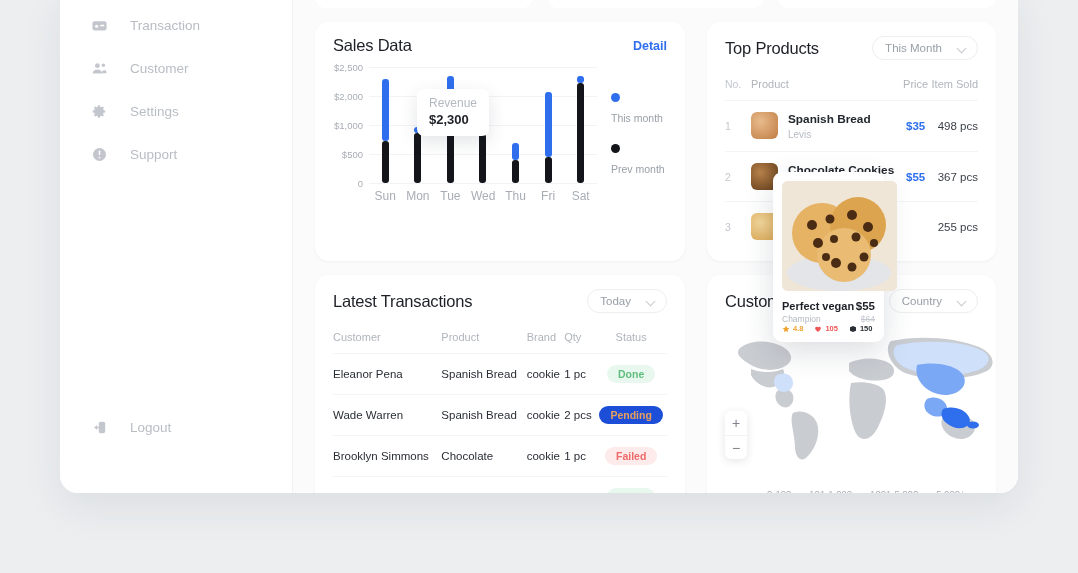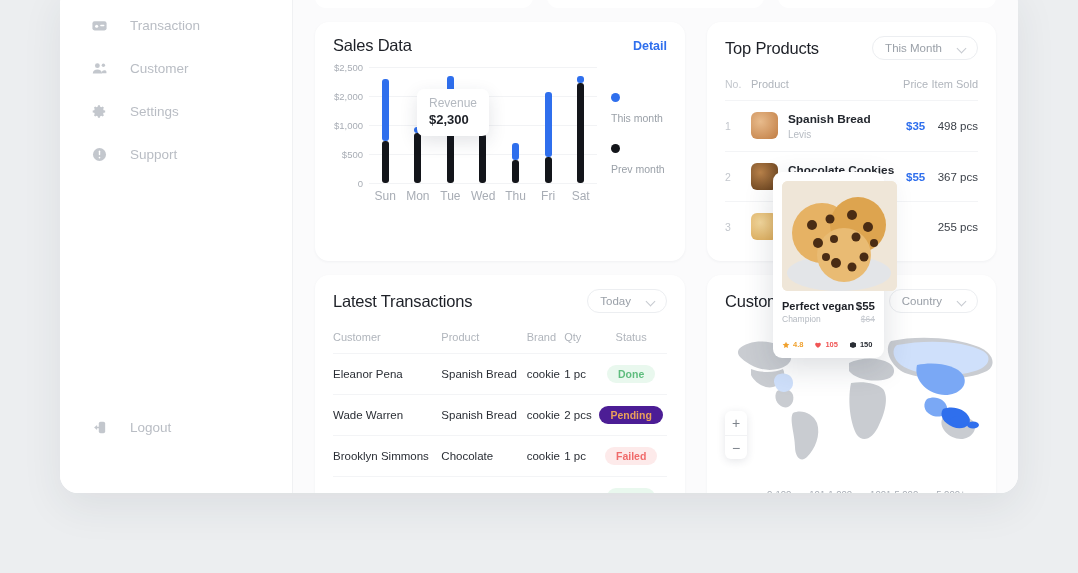--- a/index.html
+++ b/index.html
@@ -160,21 +160,21 @@
   .ta-right { text-align: right; }
   .ta-center { text-align: center; }
 
   .lt-table { padding: 4px 18px 14px 18px; }
   .badge {
     display: inline-block; padding: 3px 11px; border-radius: 10px;
     font-size: 10.5px; font-weight: 600;
   }
   .b-done { background: #e9f8ee; color: #5fbd7e; }
   .b-pending { background: #fdf3e8; color: #e8a martin; }
-  .b-pending { background: #4c1d95; color: #eaa05a; }
+  .b-pending { background: #1d4ed8; color: #eaa05a; }
   .b-failed { background: #fdeaea; color: #f06a6a; }
 
   
   .map-body { position: relative; height: 186px; padding: 0 18px; }
   .map-svg { position: absolute; left: 14px; top: 2px; width: 300px; height: 150px; }
   .zoomctl {
     position: absolute; left: 18px; top: 92px; width: 22px;
     background: #fff; border-radius: 6px; box-shadow: 0 2px 8px rgba(40,50,70,.12);
     overflow: hidden;
   }
@@ -212,21 +212,21 @@
   .popup-img {
     width: 115px; height: 110px; border-radius: 6px;
     background: #f3e7d2; position: relative; overflow: hidden;
   }
   .pp-row1 { display: flex; justify-content: space-between; align-items: baseline; margin-top: 9px; }
   .pp-name { font-size: 11px; font-weight: 700; color: #1d2027; }
   .pp-price { font-size: 11.5px; font-weight: 700; color: #1d2027; }
   .pp-row2 { display: flex; justify-content: space-between; align-items: baseline; margin-top: 2px; }
   .pp-sub { font-size: 8.5px; color: #b4b9c0; }
   .pp-old { font-size: 8.5px; color: #c6cad0; text-decoration: line-through; }
-  .pp-stats { display: flex; gap: 11px; margin-top: 16px; align-items: center; }
+  .pp-stats { display: flex; gap: 11px; margin-top: 0; align-items: center; }
   .pp-stat { display: flex; align-items: center; gap: 3px; font-size: 7.5px; font-weight: 700; }
   .pp-stat svg { width: 8px; height: 8px; }
   .s-star { color: #f0a12e; } .s-star svg { fill: #f0a12e; }
   .s-like { color: #f05555; } .s-like svg { fill: #f05555; }
   .s-box  { color: #2a2e35; } .s-box svg { fill: #2a2e35; }
 </style>
 </head>
 <body>
 
 <div class="app">

